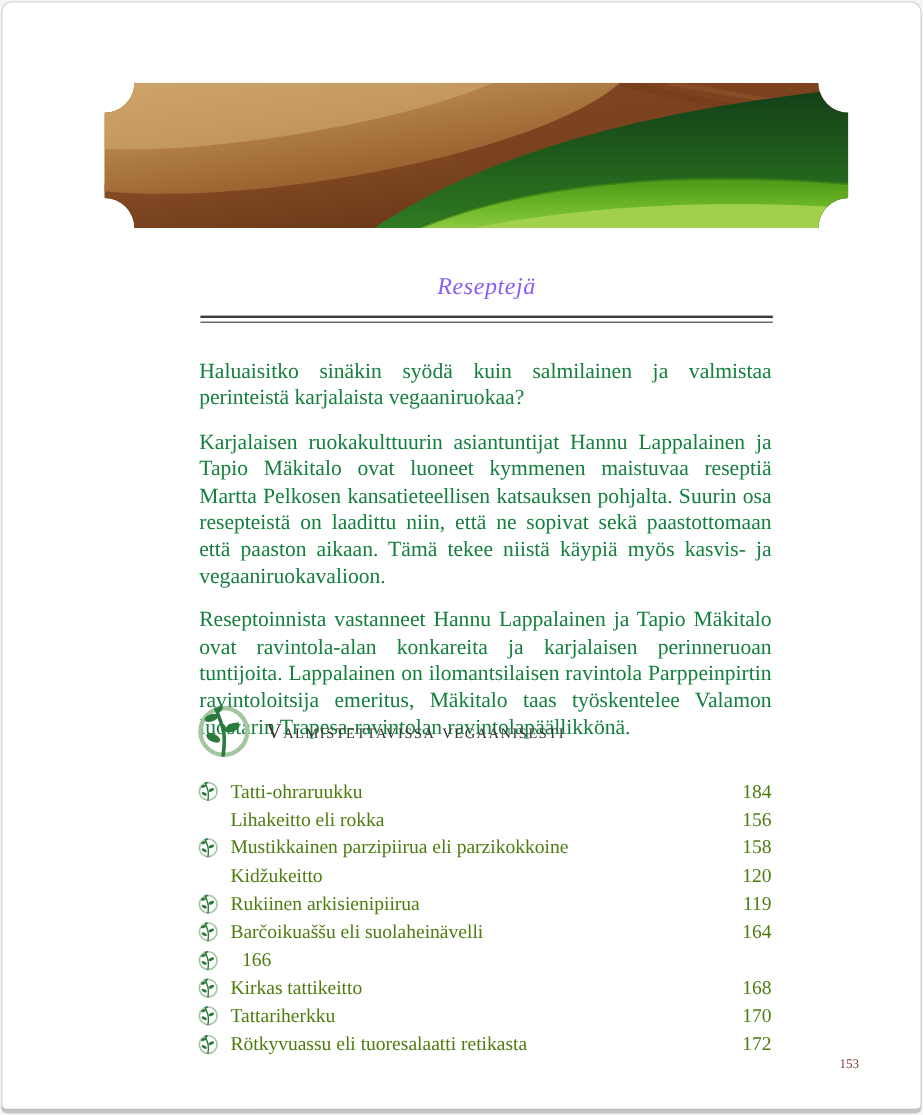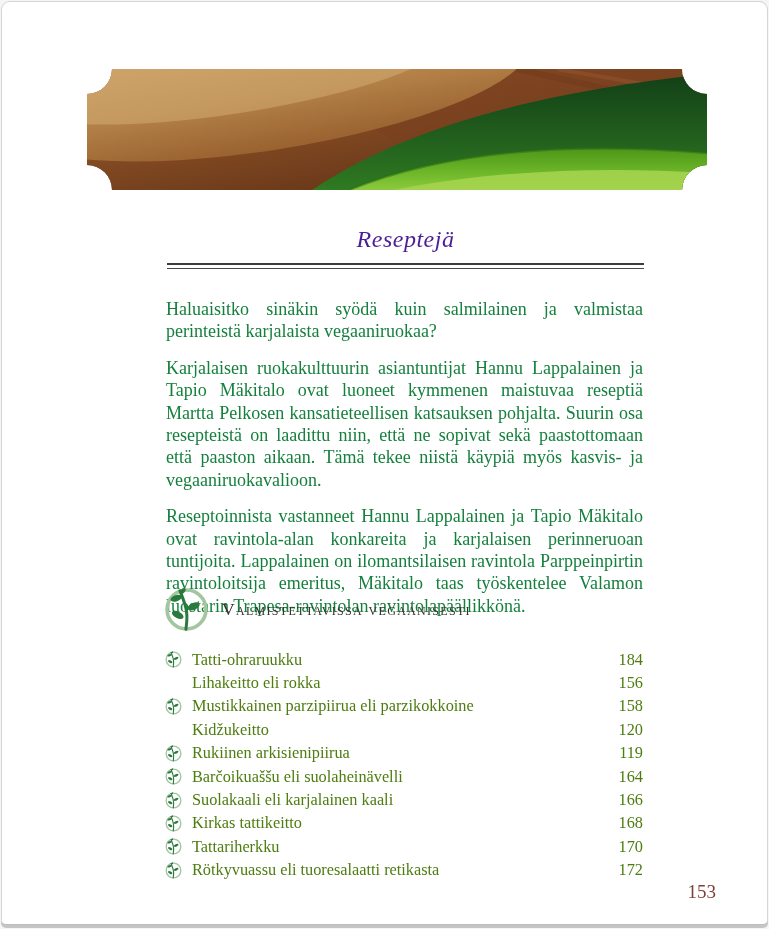--- a/index.html
+++ b/index.html
@@ -18,21 +18,21 @@
     box-shadow:0 3px 0 rgba(150,150,150,.5);
   }
 
   
   .header-photo{position:absolute;left:85px;top:67px;width:620px;height:121px;display:block;}
 
   
   .chapter-title{
     position:absolute;left:165px;top:220px;width:477px;margin:0;
     text-align:center;font-style:italic;font-weight:normal;
-    font-size:24px;line-height:34px;letter-spacing:.5px;color:#4c1d95;
+    font-size:20px;line-height:34px;letter-spacing:.5px;color:#8b5cf6;
   }
   .title-rule{
     position:absolute;left:165px;top:261px;width:477px;height:3px;
     border-top:2px solid #3e3c3a;border-bottom:1px solid #4a4846;
   }
 
   
   .intro{position:absolute;left:164px;top:296px;width:477px;}
   .intro p{
     margin:0 0 14px 0;
@@ -54,21 +54,21 @@
   .toc-row{display:flex;align-items:center;height:23.4px;font-size:16.3px;color:#4d7c0f;}
   .toc-icon{width:27px;flex:0 0 27px;display:flex;align-items:center;}
   .toc-icon svg{width:17px;height:17px;display:block;}
   .toc-icon.empty svg{visibility:hidden;}
   .toc-title{flex:1;}
   .toc-page{width:34px;text-align:right;}
 
   
   .folio{
     position:absolute;left:660px;top:879px;width:54px;text-align:right;
-    font-size:19px;color:#7d4138;
+    font-size:11px;color:#7d4138;
   }
   .defs-holder{position:absolute;width:0;height:0;overflow:hidden;}
 </style>
 </head>
 <body>
 
 <svg class="defs-holder" aria-hidden="true">
   <symbol id="sprout" viewBox="0 0 40 40">
     <circle cx="20" cy="20" r="17.3" fill="none" stroke="#a3c6a0" stroke-width="3.2"></circle>
     <path d="M19.5 37.5 C 20.6 30 21.2 24 19.2 17.5 C 17.6 12 16.2 8.5 14.2 3.5" fill="none" stroke="#2b7a3d" stroke-width="2.7" stroke-linecap="round"></path>
@@ -194,21 +194,20 @@
         </span>
       <span class="toc-title">Barčoikuaššu eli suolaheinävelli</span>
       <span class="toc-page">164</span>
     </li>
     <li class="toc-row">
       <span class="toc-icon">
           <svg viewBox="0 0 40 40">
             <use href="#sprout"></use>
           </svg>
         </span>
-      <span class="toc-title">Suolakaali eli karjalainen kaali</span>
       <span class="toc-page">166</span>
     </li>
     <li class="toc-row">
       <span class="toc-icon">
           <svg viewBox="0 0 40 40">
             <use href="#sprout"></use>
           </svg>
         </span>
       <span class="toc-title">Kirkas tattikeitto</span>
       <span class="toc-page">168</span>

